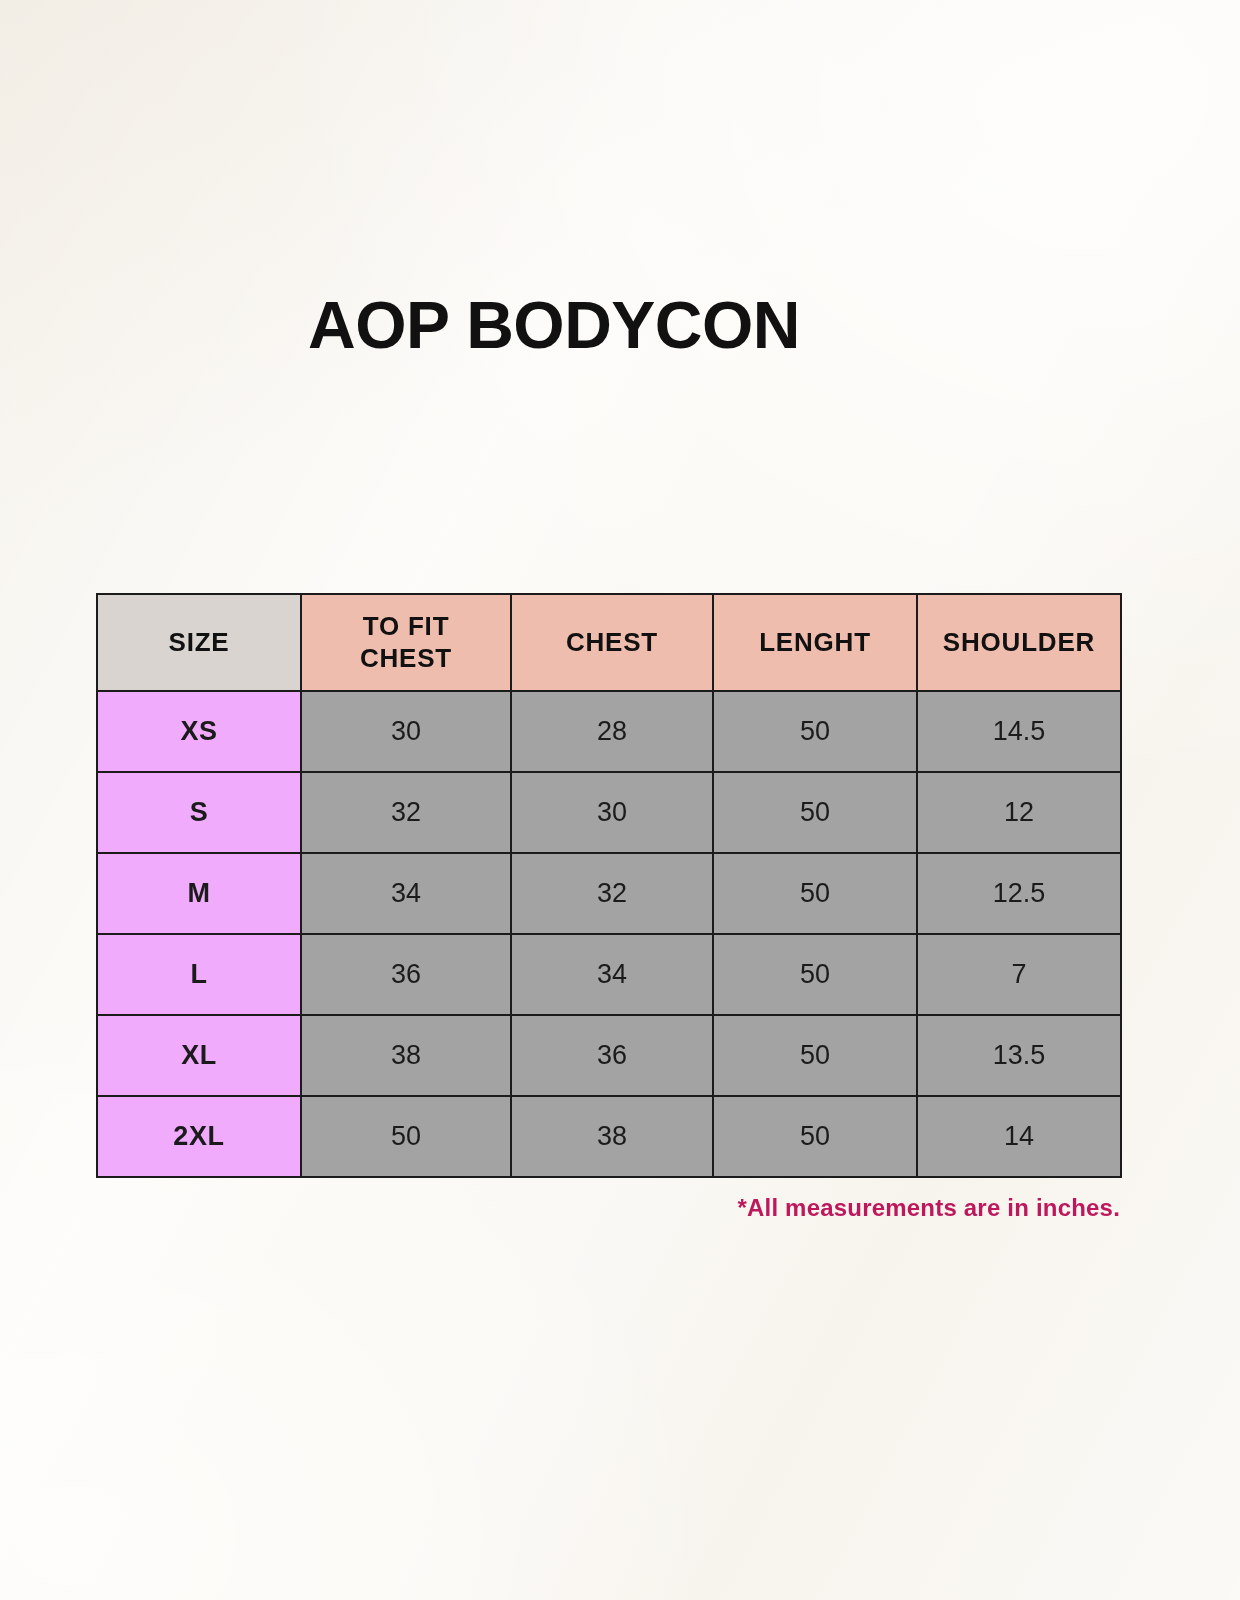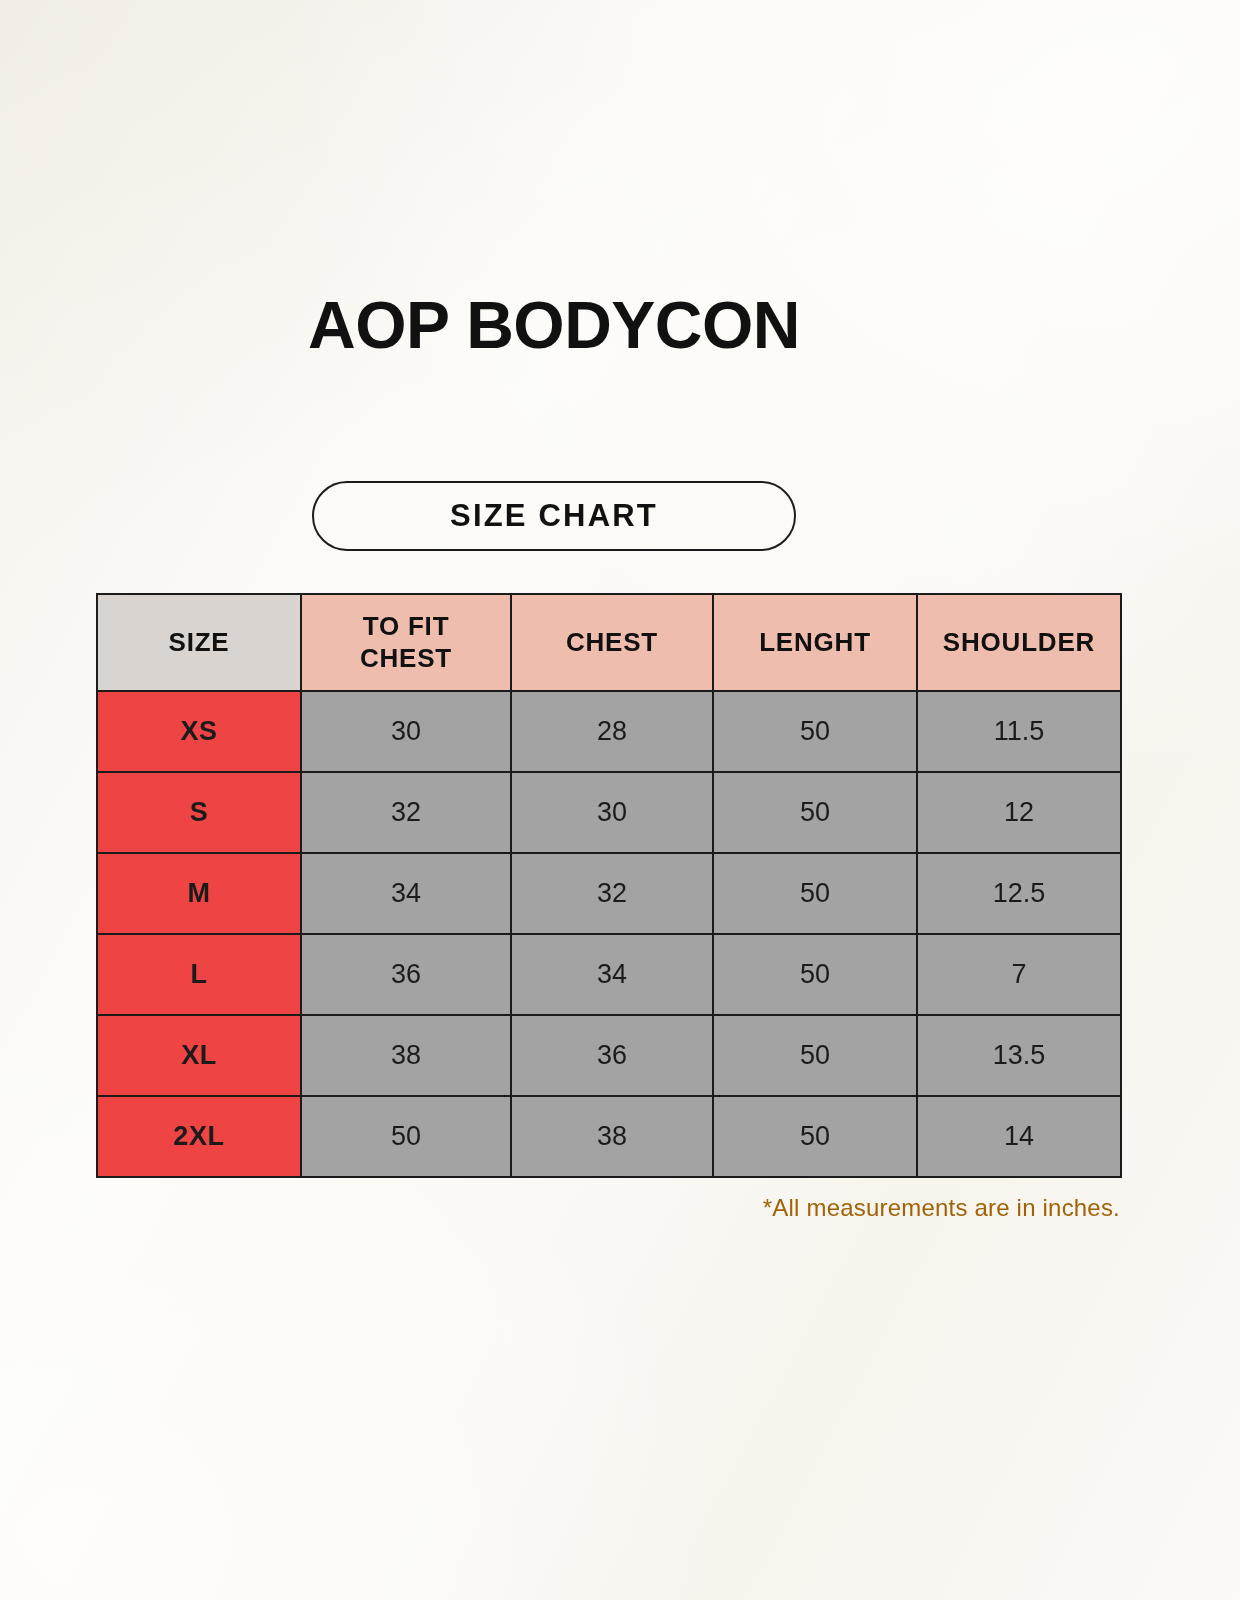--- a/index.html
+++ b/index.html
@@ -128,54 +128,51 @@
   }
 
   tbody td {
     height:81px;
     background:#a3a3a3;
     font-size:27px;
     font-weight:400;
     color:#1b1b1b;
   }
   tbody td.size-cell {
-    background:#ef4444;
+    background:#f0abfc;
     font-size:27px;
     font-weight:700;
     letter-spacing:0.6px;
   }
 
   
   .footnote {
     position:absolute;
     left:96px;
     width:1024px;
     top:1194px;
     text-align:right;
     font-size:24px;
-    font-weight:400;
+    font-weight:700;
     letter-spacing:0.2px;
-    color:#a16207;
+    color:#be185d;
   }
 </style>
 </head>
 <body>
 
 <div class="bg-wash"></div>
 <div class="bg-wash2"></div>
 
 <div class="page">
 
   <h1 class="title">
     <span>AOP BODYCON</span><br>
   </h1>
 
-  <div class="badge-wrap">
-    <div class="badge">SIZE CHART</div>
-  </div>
 
   <div class="table-wrap">
     <table class="size-table">
       <colgroup>
         <col class="c-size">
         <col class="c-tofit">
         <col class="c-chest">
         <col class="c-length">
         <col class="c-shoulder">
       </colgroup>
@@ -198,21 +195,21 @@
             <span>SHOULDER</span>
           </th>
         </tr>
       </thead>
       <tbody>
         <tr>
           <td class="size-cell">XS</td>
           <td>30</td>
           <td>28</td>
           <td>50</td>
-          <td>11.5</td>
+          <td>14.5</td>
         </tr>
         <tr>
           <td class="size-cell">S</td>
           <td>32</td>
           <td>30</td>
           <td>50</td>
           <td>12</td>
         </tr>
         <tr>
           <td class="size-cell">M</td>

